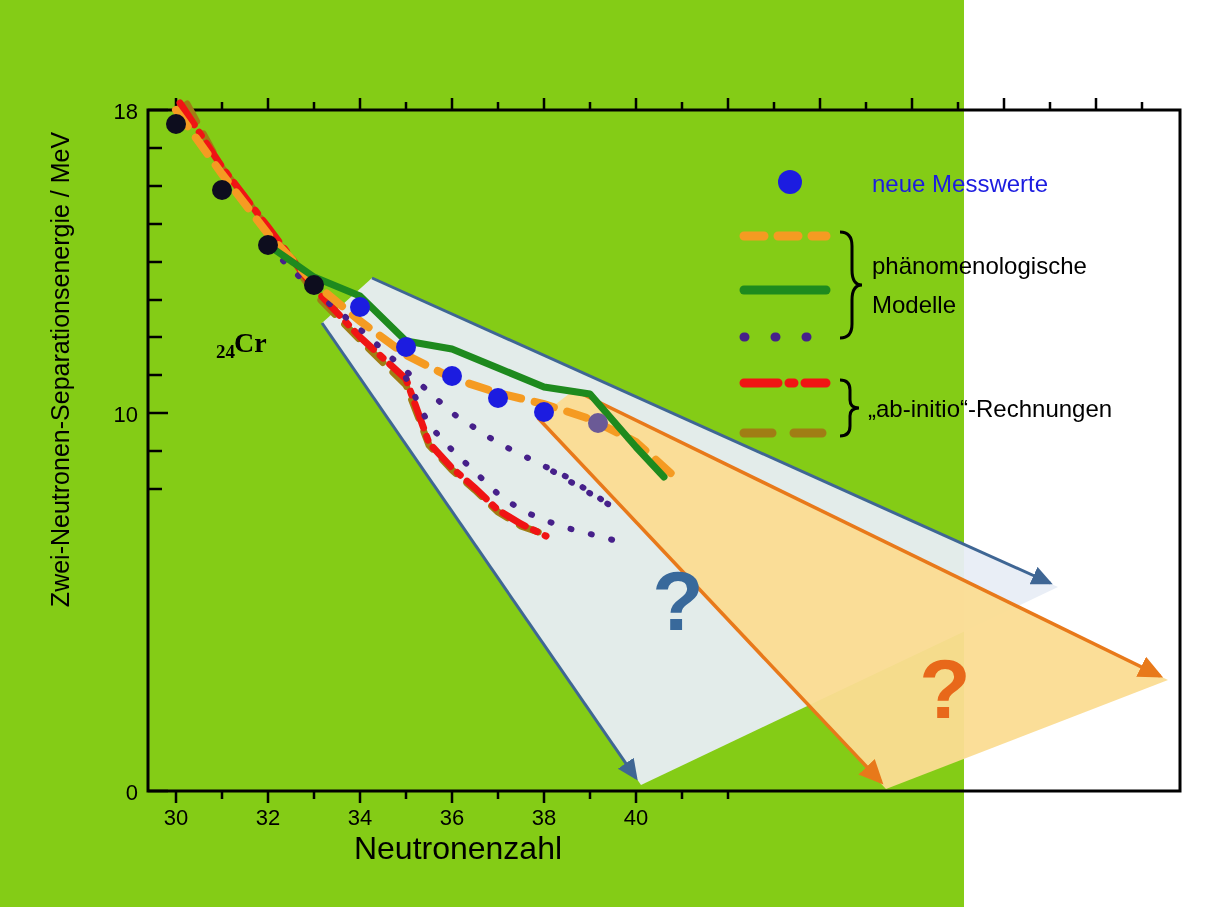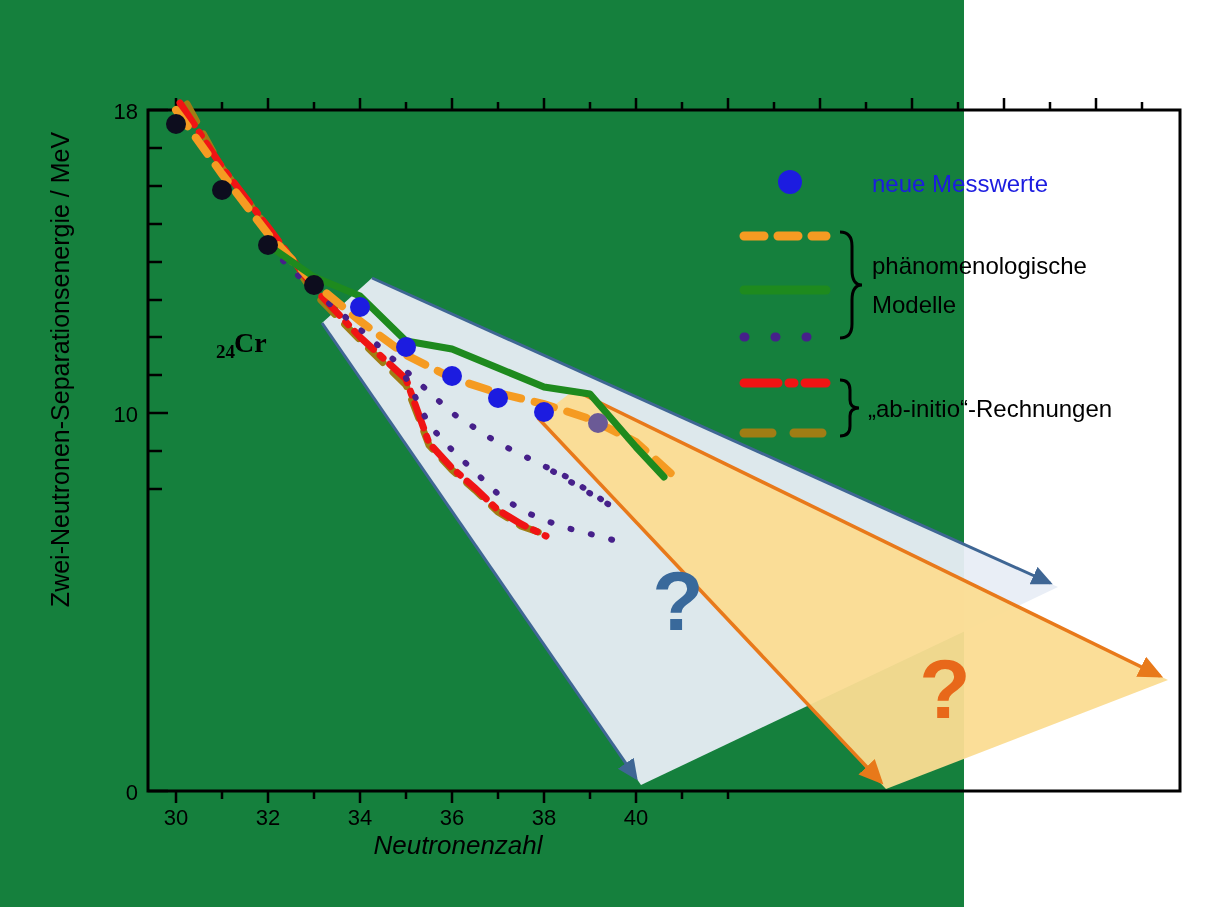--- a/index.html
+++ b/index.html
@@ -1,39 +1,38 @@
 <!DOCTYPE html>
 <html><head>
 <meta charset="utf-8">
 <style>
   html,body{margin:0;padding:0;background:#ffffff;}
   body{width:1209px;height:907px;font-family:"Liberation Sans",sans-serif;overflow:hidden;}
-  #root{position:relative;width:964px;height:907px;background:#15803d;}
+  #root{position:relative;width:964px;height:907px;background:#84cc16;}
   svg{display:block;}
   .ylabel{
     position:absolute;
     left:-260px; top:355px;
     width:640px;
     transform:rotate(-90deg);
     transform-origin:center center;
     text-align:center;
     font-size:25px;
     color:#000;
     font-family:"Liberation Sans",sans-serif;
     white-space:nowrap;
   }
   .xlabel{
     position:absolute;
     left:148px; top:830px;
     width:620px;
     text-align:center;
-    font-size:26px;
+    font-size:32px;
     color:#000;
     font-family:"Liberation Sans",sans-serif;
-    font-style:italic;
   }
   .tick-label{font-size:22px;font-family:"Liberation Sans",sans-serif;fill:#000;}
   .legend-text{font-size:24px;font-family:"Liberation Sans",sans-serif;}
   .qmark{font-family:"Liberation Sans",sans-serif;font-weight:bold;}
 </style>
 </head>
 <body>
 
 <div id="root">
 

